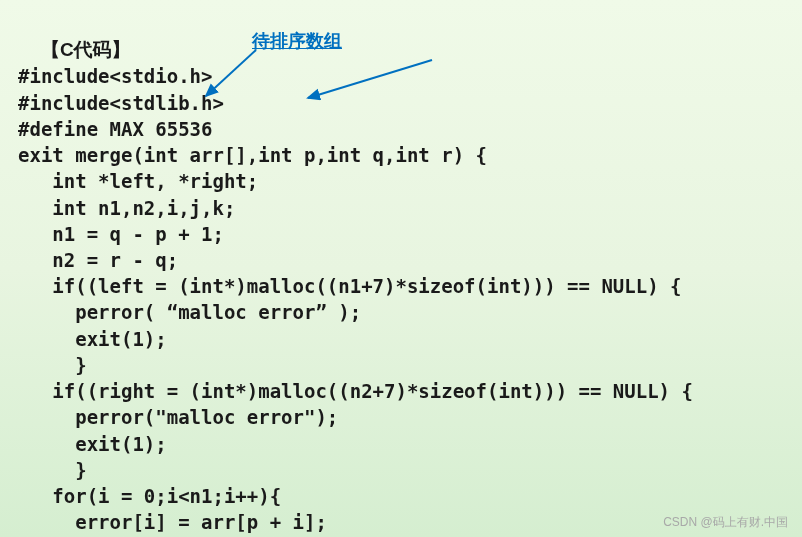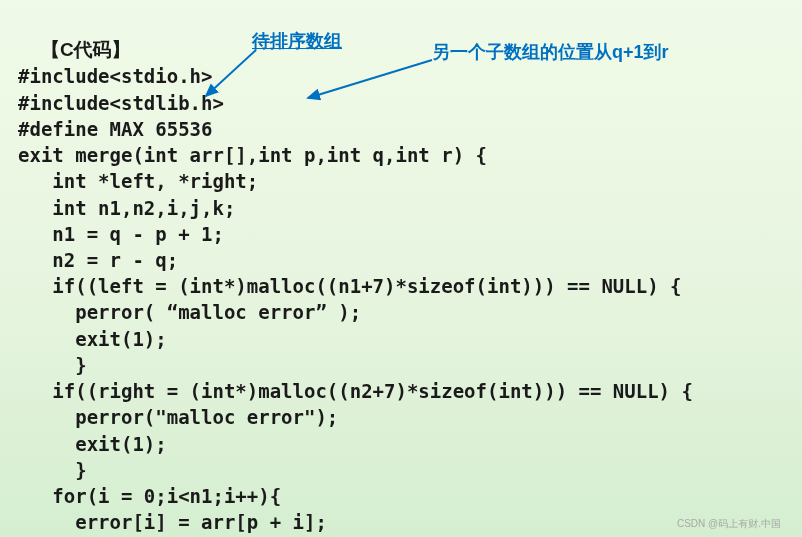--- a/index.html
+++ b/index.html
@@ -27,23 +27,23 @@
       font-family: "Microsoft YaHei", sans-serif;
       line-height: 1.3;
     }
     .arrow {
       position: absolute;
       pointer-events: none;
     }
     .watermark {
       position: absolute;
       bottom: 6px;
-      right: 21px;
+      right: 14px;
       color: #a8a8a8;
-      font-size: 10px;
+      font-size: 12px;
       font-family: Arial, "Microsoft YaHei", sans-serif;
     }
     .header-label {
       font-family: Liberation Sans, sans-serif;
     }
   </style>
 </head>
 <body>
 
 <div class="code-block">
@@ -68,21 +68,20 @@
 <span>     error[i] = arr[p + i];</span>
 
 </div>
 
 <div class="annotation" style="top:30px; left:252px;text-decoration:underline;">
   <span>待排序数组</span>
 </div>
 
 <div class="annotation" style="top:18px; left:432px;">
   <br>
-  <span>另一个子数组的位置从q+1到r</span>
 </div>
 
 <svg class="arrow" style="top:44px; left:198px;" width="64" height="60">
   <defs>
     <marker id="ah1" markerWidth="8" markerHeight="8" refX="6" refY="3" orient="auto">
       <path d="M0,0 L7,3 L0,6 Z" fill="#0070c0"></path>
     </marker>
   </defs>
   <line x1="58" y1="6" x2="8" y2="52" stroke="#0070c0" stroke-width="2" marker-end="url(#ah1)"></line>
 </svg>

